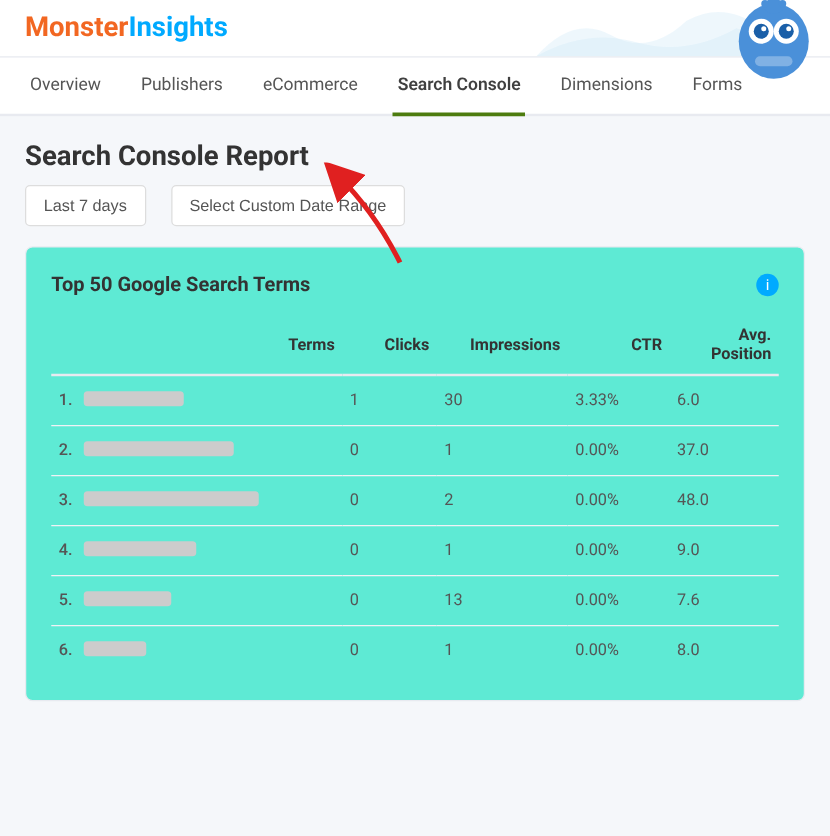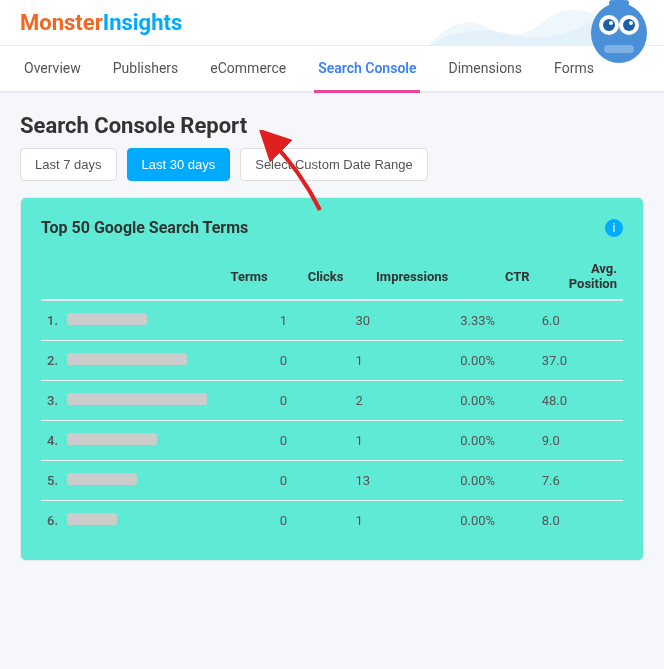--- a/index.html
+++ b/index.html
@@ -51,22 +51,22 @@
     .nav-item {
       padding: 14px 4px;
       font-size: 14px;
       color: #555;
       cursor: pointer;
       border-bottom: 3px solid transparent;
       margin-bottom: -2px;
       text-decoration: none;
     }
     .nav-item.active {
-      color: #3b82f6;
-      border-bottom: 3px solid #ec4899;
+      color: #404040;
+      border-bottom: 3px solid #4d7c0f;
       font-weight: 600;
       text-align: right;
     }
 
     
     .content {
       padding: 20px;
     }
 
     
@@ -78,21 +78,21 @@
       gap: 10px;
       flex-direction: column;
     }
     .page-title {
       font-size: 22px;
       font-weight: 700;
       color: #333;
     }
     .date-filter-row {
       display: flex;
-      gap: 10px;
+      gap: 20px;
       align-items: center;
     }
     .btn-date {
       padding: 8px 14px;
       border-radius: 4px;
       font-size: 13px;
       cursor: pointer;
       border: 1px solid #ddd;
       background: white;
       color: #555;
@@ -248,21 +248,20 @@
   </defs>
   <path d="M 90 80 Q 70 40 40 10" stroke="#e02020" stroke-width="4" fill="none" marker-end="url(#arrowhead)"></path>
 </svg>
 
 <div class="content">
 
   <div class="page-title-row">
     <h1 class="page-title">Search Console Report</h1>
     <div class="date-filter-row">
       <button class="btn-date">Last 7 days</button>
-      <button class="btn-date active">Last 30 days</button>
       <button class="btn-date-custom">Select Custom Date Range</button>
     </div>
   </div>
 
   <div class="card">
     <div class="card-header">
       <span class="card-title">Top 50 Google Search Terms</span>
       <div class="info-icon">i</div>
     </div>
 

